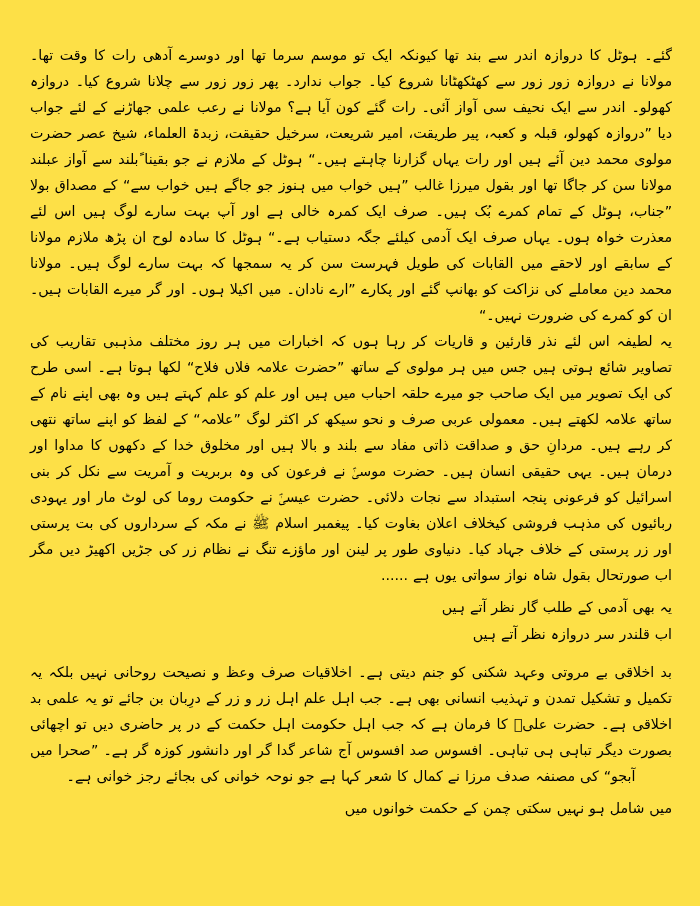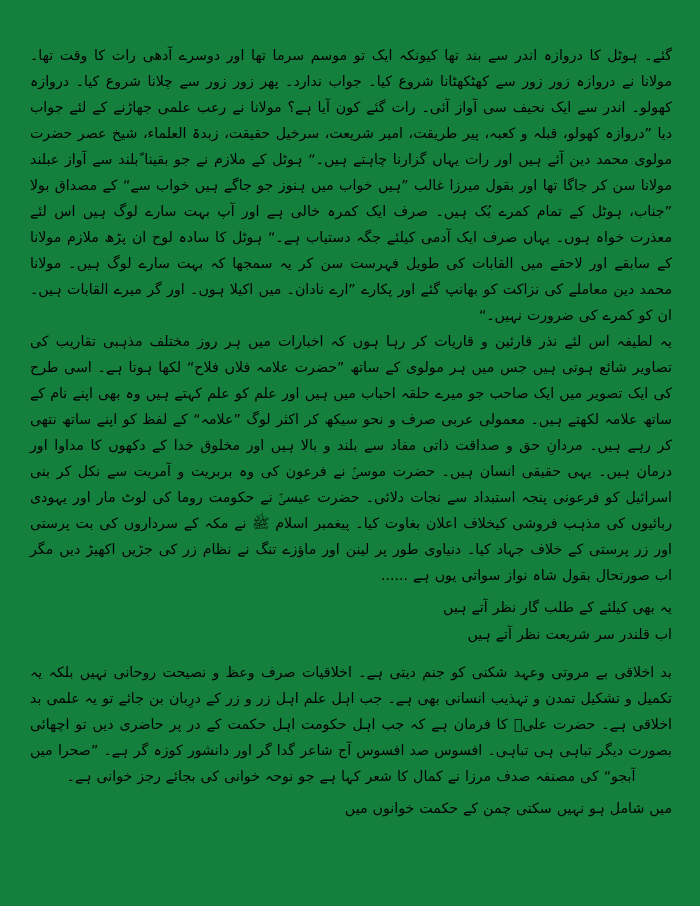--- a/index.html
+++ b/index.html
@@ -14,21 +14,21 @@
     font-family: "DejaVu Sans", sans-serif;
     overflow: hidden;
   }
 
   .page {
     position: relative;
     box-sizing: border-box;
     width: 700px;
     height: 906px;
     padding: 42px 28px 0 30px;
-    background: #15803d;
+    background: #fde047;
   }
 
   .body-text {
     direction: rtl;
     text-align: justify;
     text-align-last: right;
     color: #000000;
     font-family: "DejaVu Sans", "Liberation Sans", sans-serif;
     font-size: 14.2px;
     line-height: 26px;
@@ -76,22 +76,22 @@
 
   <div class="body-text">
 
     <p class="para para-end-right">گئے۔ ہوٹل کا دروازہ اندر سے بند تھا کیونکہ ایک تو موسم سرما تھا اور دوسرے آدھی رات کا وقت تھا۔ مولانا نے دروازہ زور زور سے کھٹکھٹانا شروع کیا۔ جواب ندارد۔ پھر زور زور سے چلانا شروع کیا۔ دروازہ کھولو۔ اندر سے ایک نحیف سی آواز آئی۔ رات گئے کون آیا ہے؟ مولانا نے رعب علمی جھاڑنے کے لئے جواب دیا ”دروازہ کھولو، قبلہ و کعبہ، پیر طریقت، امیر شریعت، سرخیل حقیقت، زبدۃ العلماء، شیخ عصر حضرت مولوی محمد دین آئے ہیں اور رات یہاں گزارنا چاہتے ہیں۔“ ہوٹل کے ملازم نے جو بقینا ًبلند سے آواز عبلند مولانا سن کر جاگا تھا اور بقول میرزا غالب ”ہیں خواب میں ہنوز جو جاگے ہیں خواب سے“ کے مصداق بولا ”جناب، ہوٹل کے تمام کمرے بُک ہیں۔ صرف ایک کمرہ خالی ہے اور آپ بہت سارے لوگ ہیں اس لئے معذرت خواہ ہوں۔ یہاں صرف ایک آدمی کیلئے جگہ دستیاب ہے۔“ ہوٹل کا سادہ لوح ان پڑھ ملازم مولانا کے سابقے اور لاحقے میں القابات کی طویل فہرست سن کر یہ سمجھا کہ بہت سارے لوگ ہیں۔ مولانا محمد دین معاملے کی نزاکت کو بھانپ گئے اور پکارے ”ارے نادان۔ میں اکیلا ہوں۔ اور گر میرے القابات ہیں۔ ان کو کمرے کی ضرورت نہیں۔“</p>
 
     <p class="para para-end-right">یہ لطیفہ اس لئے نذر قارئین و قاریات کر رہا ہوں کہ اخبارات میں ہر روز مختلف مذہبی تقاریب کی تصاویر شائع ہوتی ہیں جس میں ہر مولوی کے ساتھ ”حضرت علامہ فلاں فلاح“ لکھا ہوتا ہے۔ اسی طرح کی ایک تصویر میں ایک صاحب جو میرے حلقہ احباب میں ہیں اور علم کو علم کہتے ہیں وہ بھی اپنے نام کے ساتھ علامہ لکھتے ہیں۔ معمولی عربی صرف و نحو سیکھ کر اکثر لوگ ”علامہ“ کے لفظ کو اپنے ساتھ نتھی کر رہے ہیں۔ مردانِ حق و صداقت ذاتی مفاد سے بلند و بالا ہیں اور مخلوق خدا کے دکھوں کا مداوا اور درمان ہیں۔ یہی حقیقی انسان ہیں۔ حضرت موسیٰؑ نے فرعون کی وہ بربریت و آمریت سے نکل کر بنی اسرائیل کو فرعونی پنجہ استبداد سے نجات دلائی۔ حضرت عیسیٰؑ نے حکومت روما کی لوٹ مار اور یہودی ربائیوں کی مذہب فروشی کیخلاف اعلان بغاوت کیا۔ پیغمبر اسلام ﷺ نے مکہ کے سرداروں کی بت پرستی اور زر پرستی کے خلاف جہاد کیا۔ دنیاوی طور پر لینن اور ماؤزے تنگ نے نظام زر کی جڑیں اکھیڑ دیں مگر اب صورتحال بقول شاہ نواز سواتی یوں ہے ......</p>
 
     <div class="spacer-xs"></div>
 
     <div class="couplet">
-      <span class="line">یہ بھی کیلئے کے طلب گار نظر آتے ہیں</span>
-      <span class="line">اب قلندر سر شریعت نظر آتے ہیں</span>
+      <span class="line">یہ بھی آدمی کے طلب گار نظر آتے ہیں</span>
+      <span class="line">اب قلندر سر دروازہ نظر آتے ہیں</span>
     </div>
 
     <div class="spacer-sm"></div>
 
     <p class="para para-end-center">بد اخلاقی بے مروتی وعہد شکنی کو جنم دیتی ہے۔ اخلاقیات صرف وعظ و نصیحت روحانی نہیں بلکہ یہ تکمیل و تشکیل تمدن و تہذیب انسانی بھی ہے۔ جب اہل علم اہل زر و زر کے درِبان بن جائے تو یہ علمی بد اخلاقی ہے۔ حضرت علیؓ کا فرمان ہے کہ جب اہل حکومت اہل حکمت کے در پر حاضری دیں تو اچھائی بصورت دیگر تباہی ہی تباہی۔ افسوس صد افسوس آج شاعر گدا گر اور دانشور کوزہ گر ہے۔ ”صحرا میں آبجو“ کی مصنفہ صدف مرزا نے کمال کا شعر کہا ہے جو نوحہ خوانی کی بجائے رجز خوانی ہے۔</p>
 
     <div class="spacer-xs"></div>
 
     <div class="couplet">
       <span class="line">میں شامل ہو نہیں سکتی چمن کے حکمت خوانوں میں</span>

